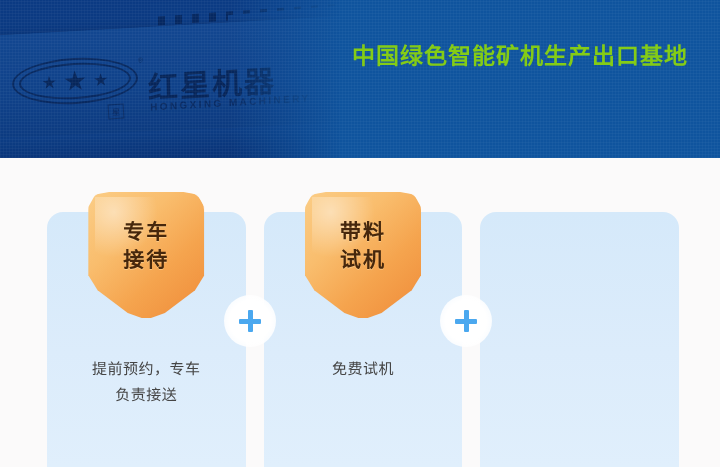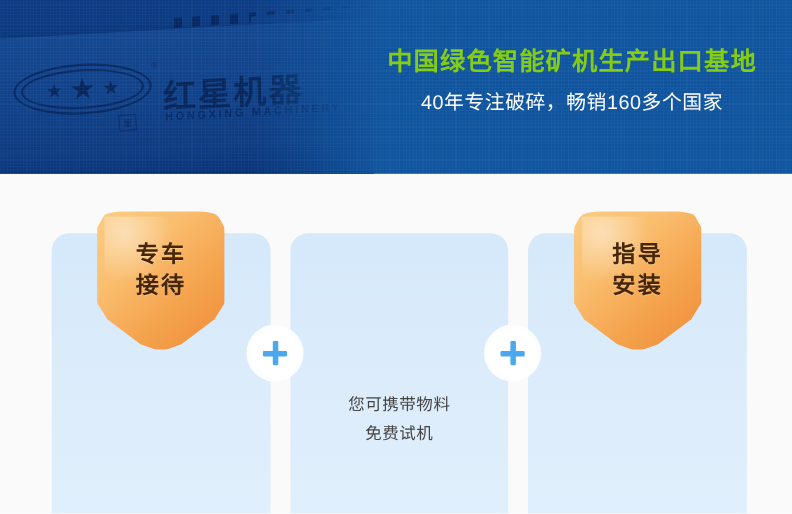--- a/index.html
+++ b/index.html
@@ -385,55 +385,55 @@
       </div>
 
       <div class="photo-tint"></div>
       <div class="photo-fade"></div>
     </div>
 
     <div class="banner-texture"></div>
 
     <div class="banner-copy">
       <div class="banner-title">中国绿色智能矿机生产出口基地</div>
-      <div class="banner-sub">40年专注破碎，畅销160多个国家</div>
     </div>
   </div>
 
   <div class="cards">
 
     <div class="card">
       <div class="shield">
         <div class="shield-bg"></div>
         <div class="shield-gloss"></div>
         <div class="shield-label">
           <span>专车</span>
           <span>接待</span>
         </div>
       </div>
       <div class="card-desc">
-      </div>
-    </div>
-
-    <div class="card">
-      <div class="card-desc">
-        <span class="l1">您可携带物料</span>
-        <span class="l2">免费试机</span>
+        <span class="l1">提前预约，专车</span>
+        <span class="l2">负责接送</span>
       </div>
     </div>
 
     <div class="card">
       <div class="shield">
         <div class="shield-bg"></div>
         <div class="shield-gloss"></div>
         <div class="shield-label">
-          <span>指导</span>
-          <span>安装</span>
+          <span>带料</span>
+          <span>试机</span>
         </div>
       </div>
+      <div class="card-desc">
+        <span class="l2">免费试机</span>
+      </div>
+    </div>
+
+    <div class="card">
       <div class="card-desc">
       </div>
     </div>
   </div>
 
   <div class="plus" style="left:250px;">
     <span class="plus-glyph"></span>
   </div>
   <div class="plus" style="left:466px;">
     <span class="plus-glyph"></span>

